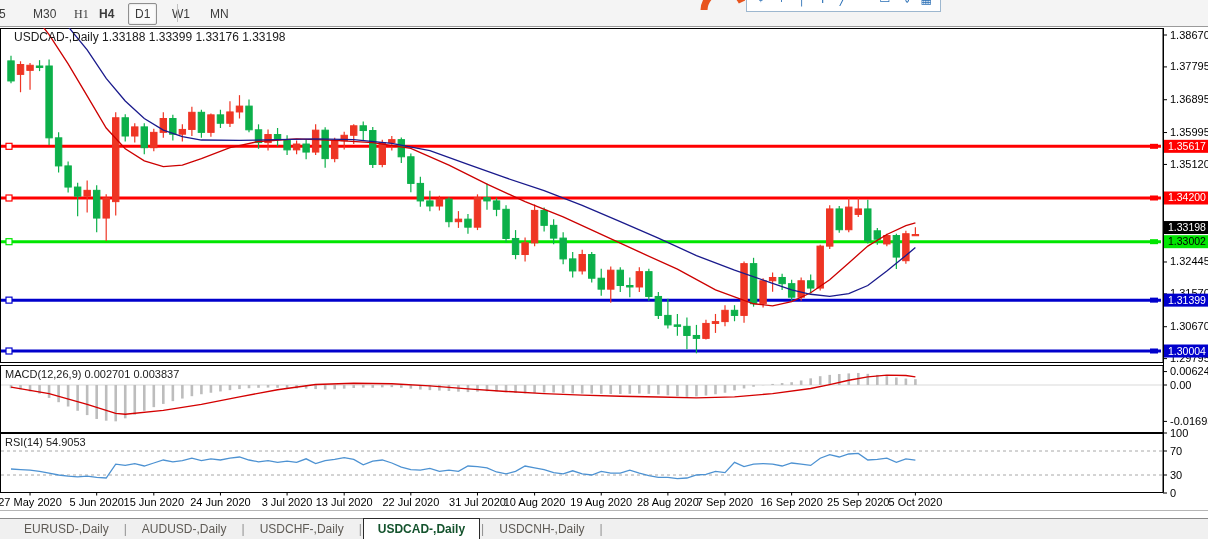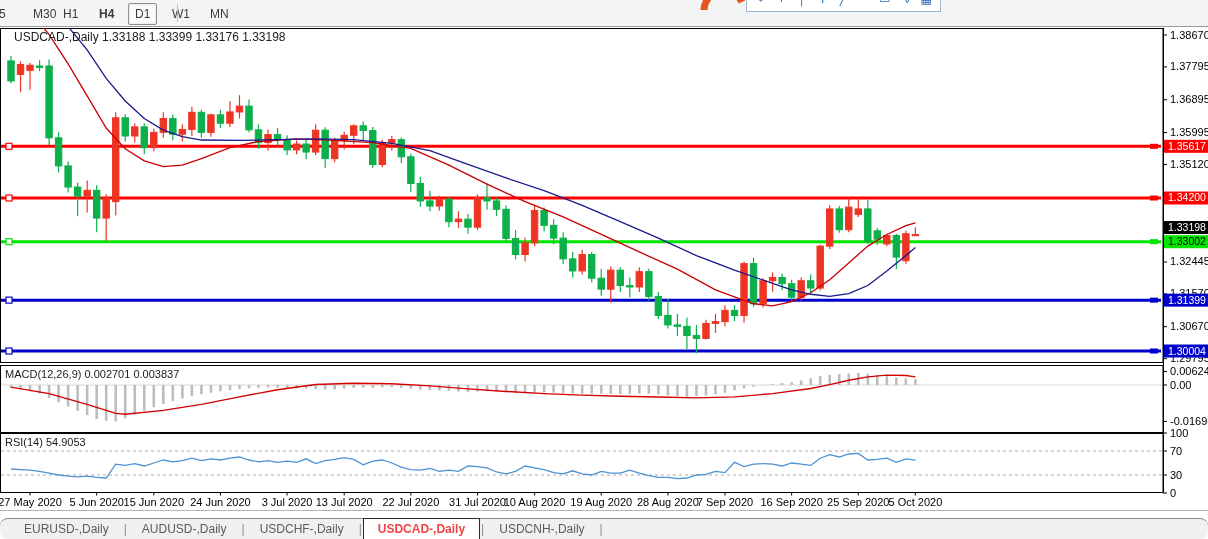--- a/index.html
+++ b/index.html
@@ -14,34 +14,34 @@
   .tf-sep{position:absolute;top:4px;width:1px;height:18px;background:#c0c0c0;}
   
   #logo-wrap{position:absolute;left:698px;top:-14px;width:250px;height:26px;}
   #icon-box{position:absolute;left:48px;top:4px;width:195px;height:22px;background:#fff;
        border:1px solid #9db7cf;display:flex;align-items:flex-start;gap:9px;padding:2px 8px;box-sizing:border-box;}
   .mini-icon{width:13px;height:13px;display:inline-block;}
   
   #chart-svg{position:absolute;left:0;top:28px;}
   
   #tab-bar{position:absolute;left:0;top:518px;width:1208px;height:21px;background:#f0f0f0;
-       border-top:1px solid #8a8a8a;box-sizing:border-box;display:flex;align-items:center;font-size:12px;color:#5f5b55;border-radius:8px;}
+       border-top:1px solid #8a8a8a;box-sizing:border-box;display:flex;align-items:center;font-size:12px;color:#5f5b55;}
   .tab{padding:2px 14px;height:16px;line-height:16px;cursor:default;white-space:nowrap;}
-  .tab.active{background:#fff;border:1px solid #2a2a2a;border-bottom:1px solid #fff;color:#ef4444;font-weight:bold;}
+  .tab.active{background:#fff;border:1px solid #2a2a2a;border-bottom:1px solid #fff;color:#14532d;font-weight:bold;}
   .tab-sep{color:#8f8f8f;padding:0 1px;}
   text{font-family:"Liberation Sans","DejaVu Sans",sans-serif;}
 </style>
 </head>
 <body>
 
 <div id="app">
   <div id="tf-toolbar">
       <div class="tf-btn" style="left: -8px;">5</div>
       <div class="tf-btn" style="left: 26px;">M30</div>
-      <div class="tf-btn" style="left: 56px;">H1</div>
+      <div class="tf-btn" style="left: 67px; font-family: Liberation Serif, serif;">H1</div>
       <div class="tf-btn" style="left: 92px; font-weight: bold;">H4</div>
       <div class="tf-btn active" style="left: 128px;">D1</div>
       <div class="tf-btn" style="left: 165px;">W1</div>
       <div class="tf-btn" style="left: 203px;">MN</div>
       <div class="tf-sep" style="left: 177px;"></div>
     </div>
 
   <div id="logo-wrap">
     <svg width="54" height="26" style="position:absolute;left:0;top:0">
       <path d="M 6 24 A 20 20 0 0 1 44 16" fill="none" stroke="#e8541d" stroke-width="7"></path>

